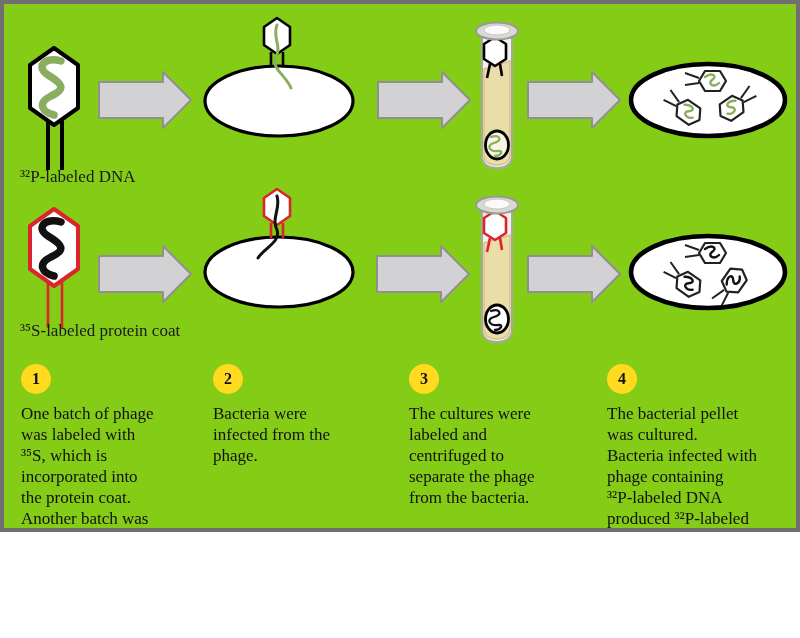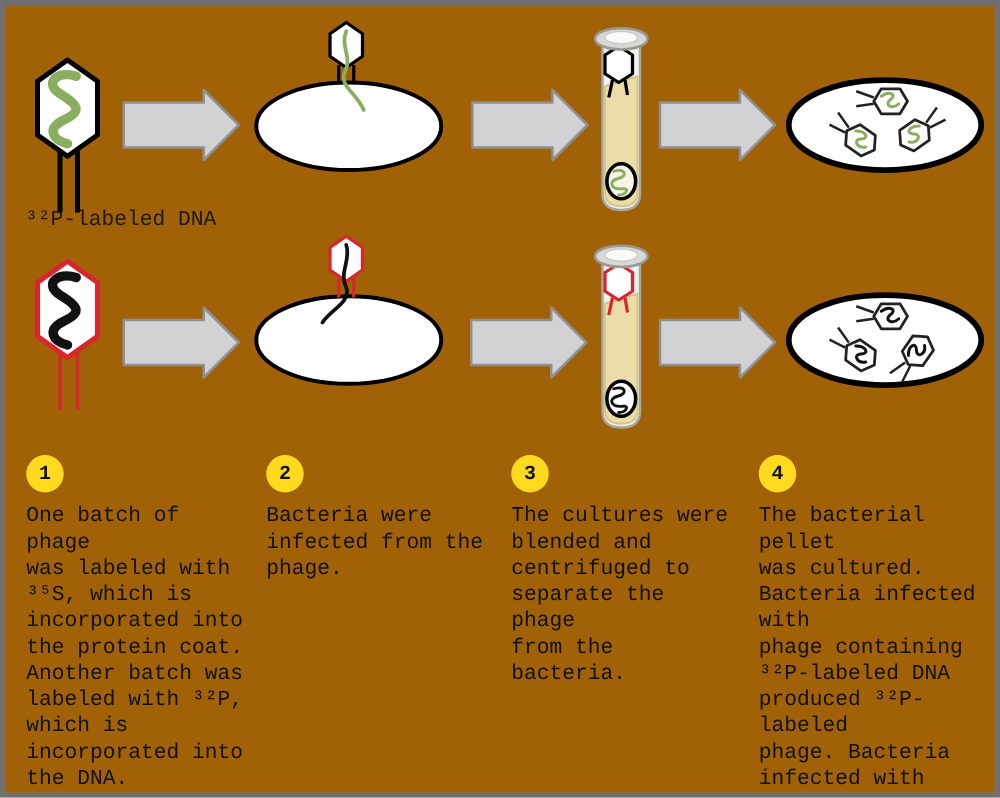--- a/index.html
+++ b/index.html
@@ -1,22 +1,22 @@
 <!DOCTYPE html>
 <html style="--phosphorus-dna: #8BAD60; --sulfur-coat: #D9252B; --arrow-fill: #D2D2D4; --arrow-stroke: #909092; --step-badge: #FFDA1E; --tube-liquid: #EBDDA8; --frame-border: #6F6F71;"><head>
 <meta charset="utf-8">
 <style>
   html,body{margin:0;padding:0;background:#fff;}
   .frame{
     position:relative;
-    width:800px;height:638px;
+    width:800px;height:532px;
     box-sizing:border-box;
     border:4px solid var(--frame-border,#6F6F71);
-    background:#a16207;
-    font-family:Liberation Mono, monospace;
+    background:#84cc16;
+    font-family:Liberation Serif, serif;
     overflow:hidden;
   }
   svg{position:absolute;left:0;top:0;}
   
   .cell{fill:#fff;stroke:#000;stroke-width:3.2px;}
   .cell-thick{fill:#fff;stroke:#000;stroke-width:4.6px;}
   .head-black{fill:#fff;stroke:#000;stroke-width:4px;stroke-linejoin:round;}
   .head-black-thin{fill:#fff;stroke:#000;stroke-width:2.6px;stroke-linejoin:round;}
   .head-red{fill:#fff;stroke:var(--sulfur-coat,#D9252B);stroke-width:4px;stroke-linejoin:round;}
   .head-red-thin{fill:#fff;stroke:var(--sulfur-coat,#D9252B);stroke-width:2.6px;stroke-linejoin:round;}
@@ -147,20 +147,21 @@
 
     <g>
       <ellipse class="cell-thick" cx="704" cy="268" rx="77" ry="36"></ellipse>
       <use href="#mpk" transform="translate(708,249)"></use>
       <use href="#mpk" transform="translate(684,280) rotate(35)"></use>
       <use href="#mpk" transform="translate(730,277) rotate(-55)"></use>
     </g>
   </svg>
 
   <div class="phage-label" style="left:16px;top:163px;">³²P-labeled DNA</div>
+  <div class="phage-label" style="left:16px;top:317px;">³⁵S-labeled protein coat</div>
 
   <div class="step-col" style="left:17px;width:178px;">
     <div class="badge">1</div>
     <div class="step-text">One batch of phage
 was labeled with
 ³⁵S, which is
 incorporated into
 the protein coat.
 Another batch was
 labeled with ³²P,
@@ -172,21 +173,21 @@
   <div class="step-col" style="left:209px;width:175px;">
     <div class="badge">2</div>
     <div class="step-text">Bacteria were
 infected from the
 phage.</div>
   </div>
 
   <div class="step-col" style="left:405px;width:175px;">
     <div class="badge">3</div>
     <div class="step-text">The cultures were
-blended and
+labeled and
 centrifuged to
 separate the phage
 from the bacteria.</div>
   </div>
 
   <div class="step-col" style="left:603px;width:185px;">
     <div class="badge">4</div>
     <div class="step-text">The bacterial pellet
 was cultured.
 Bacteria infected with

